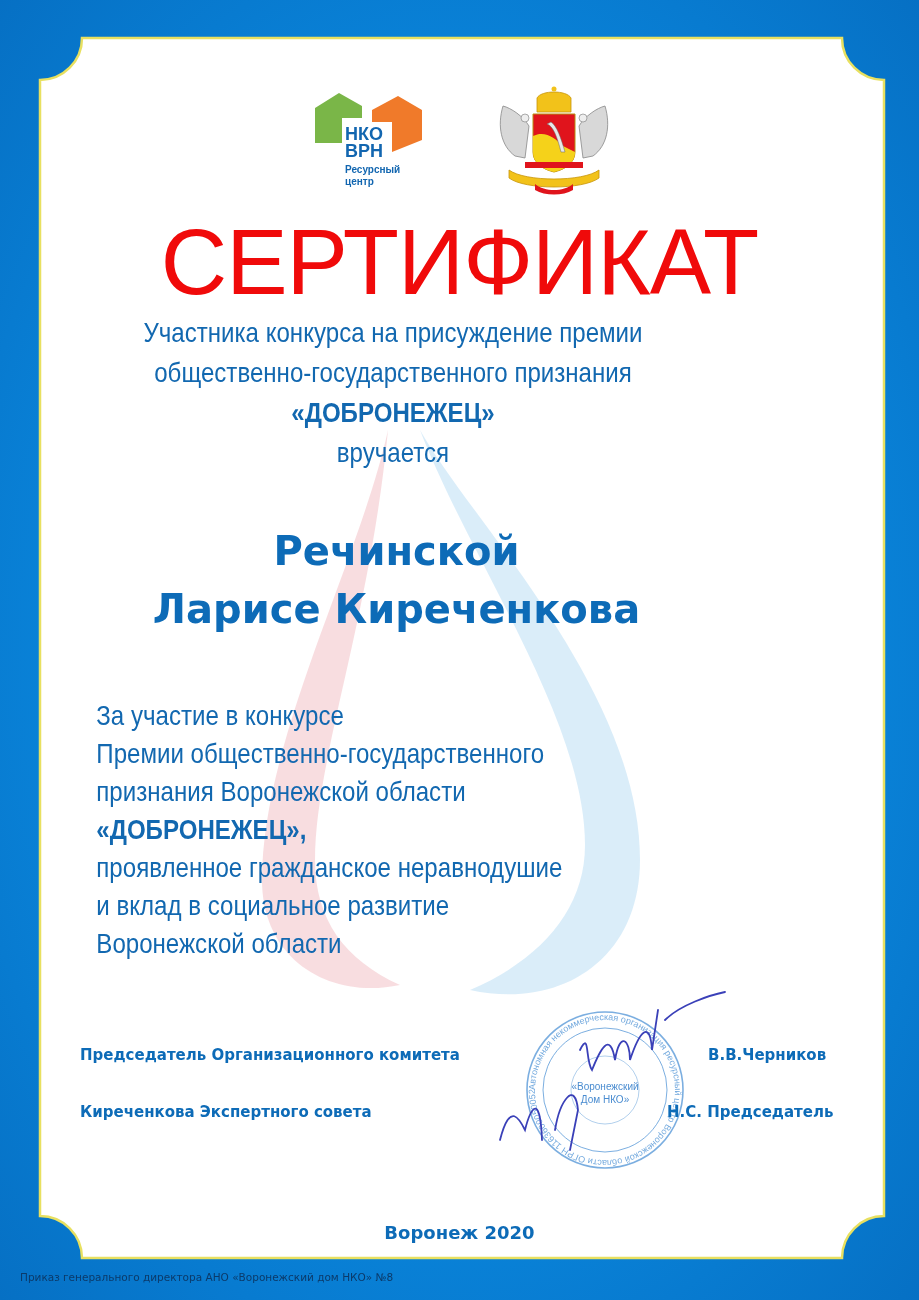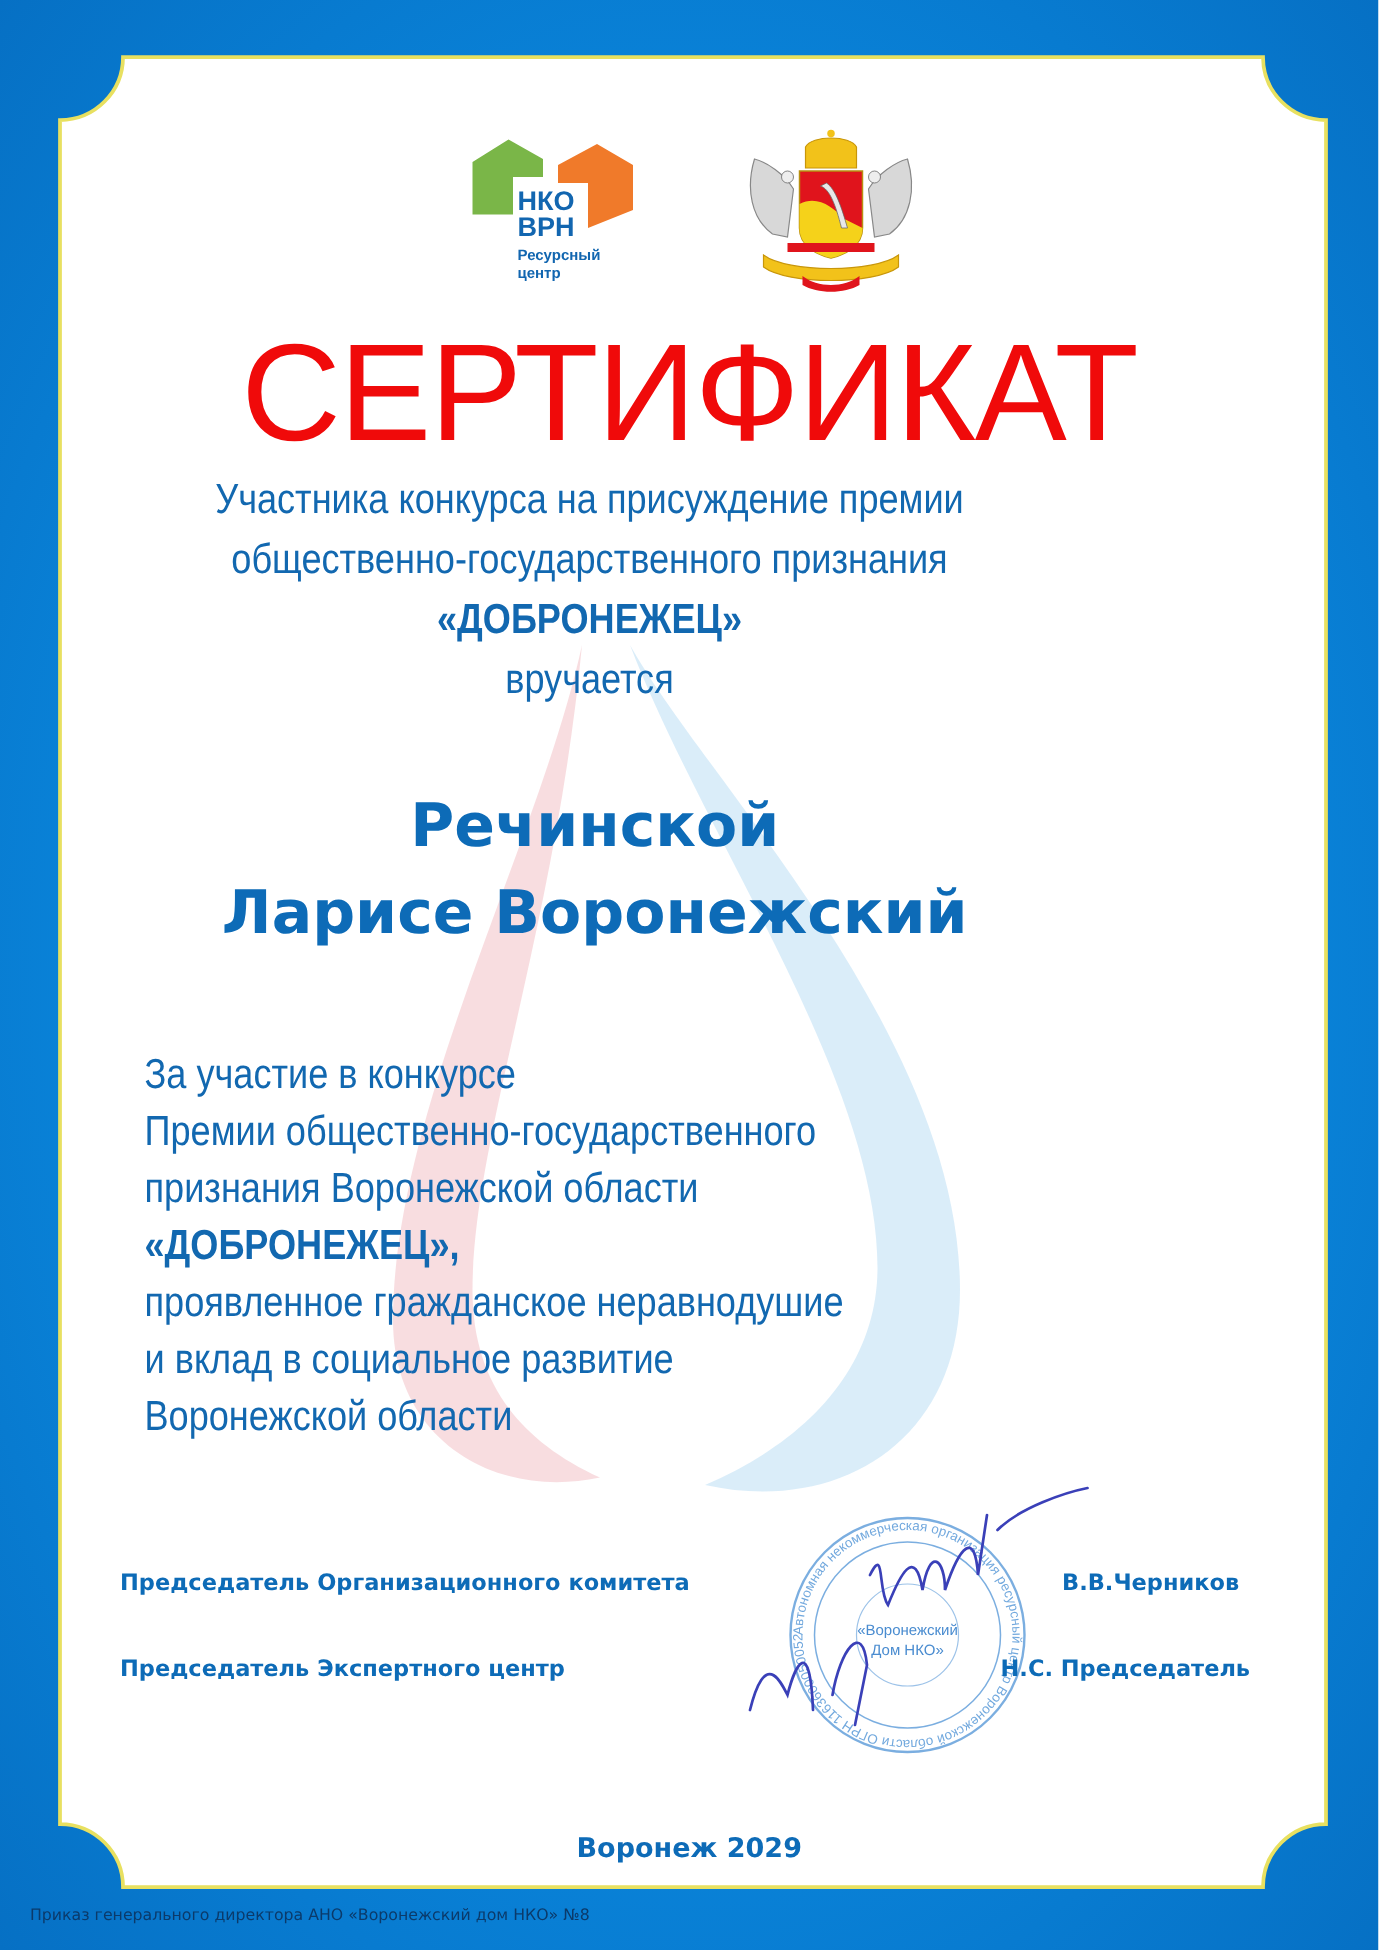--- a/index.html
+++ b/index.html
@@ -101,21 +101,21 @@
 
 <div class="sub" style="top: 313px;">
   <span class="line">Участника конкурса на присуждение премии</span>
   <span class="line">общественно-государственного признания</span>
   <span class="line bold">«ДОБРОНЕЖЕЦ»</span>
   <span class="line">вручается</span>
 </div>
 
 <div class="name">
   <span class="line">Речинской</span>
-  <span class="line">Ларисе Воронежский</span>
+  <span class="line">Ларисе Киреченкова</span>
 </div>
 
 <div class="body-text">
   <span class="line">За участие в конкурсе</span>
   <span class="line">Премии общественно-государственного</span>
   <span class="line">признания Воронежской области</span>
   <span class="line bold">«ДОБРОНЕЖЕЦ»,</span>
   <span class="line">проявленное гражданское неравнодушие</span>
   <span class="line">и вклад в социальное развитие</span>
   <span class="line">Воронежской области</span>
@@ -132,17 +132,17 @@
     <textPath href="#ringPath">Автономная некоммерческая организация ресурсный центр Воронежской области ОГРН 1163600050052</textPath>
   </text>
   <text x="125" y="100" text-anchor="middle" font-family="Liberation Sans, sans-serif" font-size="10" fill="#4a8cd0">«Воронежский</text>
   <text x="125" y="113" text-anchor="middle" font-family="Liberation Sans, sans-serif" font-size="10" fill="#4a8cd0">Дом НКО»</text>
 
   <path d="M 20 150 C 30 110, 40 130, 45 140 C 50 120, 60 100, 62 150 M 75 140 C 80 110, 95 90, 98 120 L 90 160 M 100 60 C 110 40, 105 70, 112 80 C 120 60, 130 40, 135 70 C 140 40, 150 50, 150 70 C 160 40, 170 30, 172 60 L 178 20 M 185 30 C 200 15, 230 5, 245 2" fill="none" stroke="#3a40b8" stroke-width="1.8" stroke-linecap="round"></path>
 </svg>
 
 <div class="sig-label" style="left: 80px; top: 1045px;">Председатель Организационного комитета</div>
 <div class="sig-label" style="left: 708px; top: 1045px; text-align: right;">В.В.Черников</div>
-<div class="sig-label" style="left: 80px; top: 1102px;">Председатель Экспертного центр</div>
+<div class="sig-label" style="left: 80px; top: 1102px;">Киреченкова Экспертного совета</div>
 <div class="sig-label" style="left: 667px; top: 1102px;">Н.С. Председатель</div>
 
-<div class="city-year">Воронеж 2029</div>
+<div class="city-year">Воронеж 2020</div>
 <div class="order-note">Приказ генерального директора АНО «Воронежский дом НКО» №8</div>
 
 </body></html>

